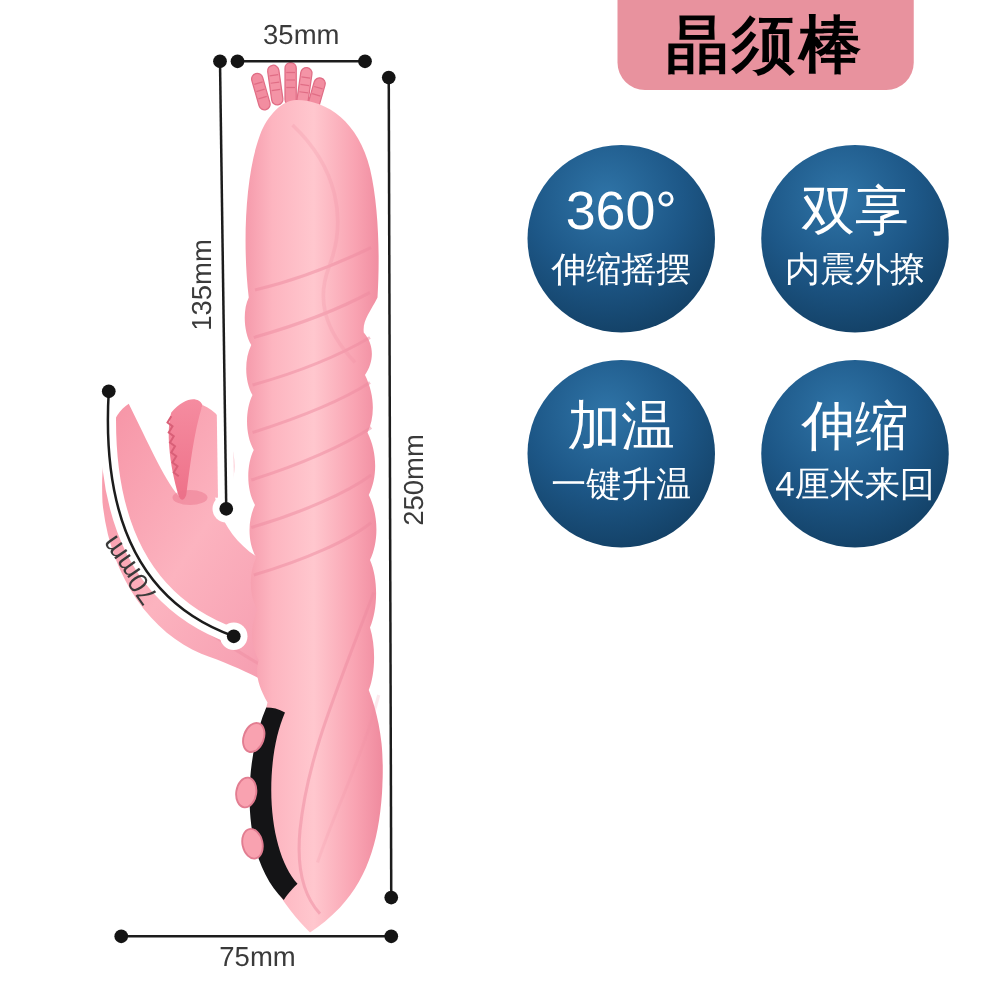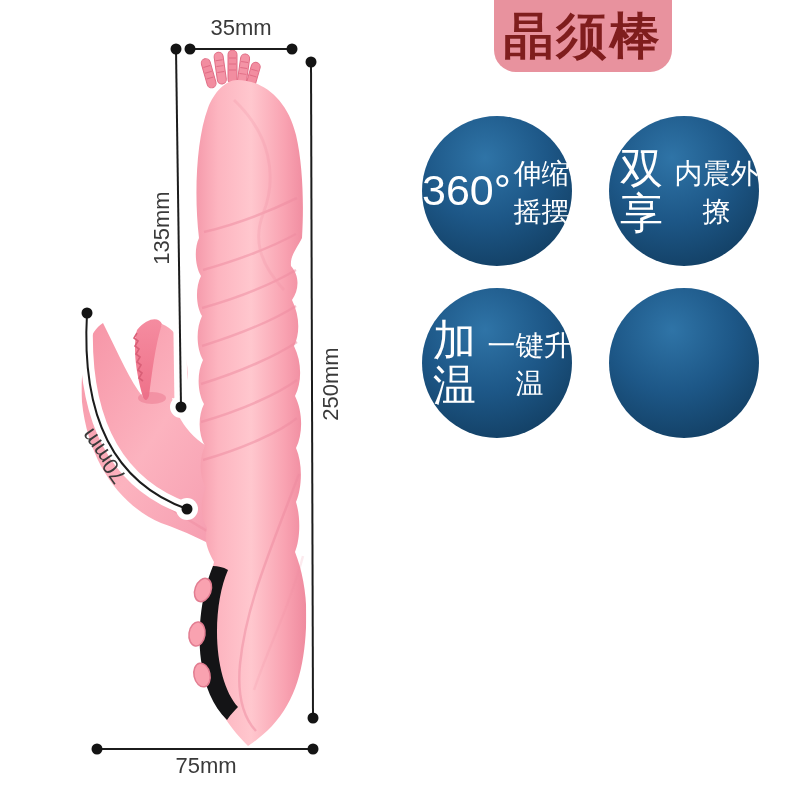--- a/index.html
+++ b/index.html
@@ -5,32 +5,31 @@
   html,body{margin:0;padding:0;}
   body{
     width:800px;height:800px;background:#ffffff;position:relative;overflow:hidden;
     font-family:"Liberation Sans", sans-serif;
   }
   .stage{position:absolute;left:0;top:0;width:800px;height:800px;border-radius:27px;}
   svg.layer{position:absolute;left:0;top:0;width:800px;height:800px;}
 
   
   .banner{
-    position:absolute;left:494px;top:0;width:178px;height:72px;
+    position:absolute;left:494px;top:0;width:237px;height:72px;
     background:#e8929e;border-radius:0 0 22px 22px;
     display:flex;align-items:center;justify-content:center;
-    color:#7f1d1d;font-size:50px;font-weight:600;letter-spacing:3px;
+    color:#000000;font-size:50px;font-weight:600;letter-spacing:3px;
   }
 
   
   .feature{
     position:absolute;width:150px;height:150px;border-radius:50%;
     background:radial-gradient(circle at 42% 28%, #2f74a7 0%, #1d5787 45%, #123e62 85%, #0e3251 100%);
-    color:#ffffff;display:flex;flex-direction:row;align-items:center;justify-content:center;
-    text-align:center;
+    color:#ffffff;display:flex;flex-direction:column;align-items:center;justify-content:center;
   }
   .feature .title{font-size:43px;line-height:1.05;font-weight:400;}
   .feature .subtitle{font-size:28px;margin-top:4px;font-weight:400;}
   .feature.f1{left:422px;top:116px;}
   .feature.f2{left:609px;top:116px;}
   .feature.f3{left:422px;top:288px;}
   .feature.f4{left:609px;top:288px;}
 
   
   .dim-label{
@@ -229,15 +228,17 @@
   </div>
   <div class="feature f2">
     <div class="title">双享</div>
     <div class="subtitle">内震外撩</div>
   </div>
   <div class="feature f3">
     <div class="title">加温</div>
     <div class="subtitle">一键升温</div>
   </div>
   <div class="feature f4">
+    <div class="title">伸缩</div>
+    <div class="subtitle">4厘米来回</div>
   </div>
 
 </div>
 
 </body></html>

